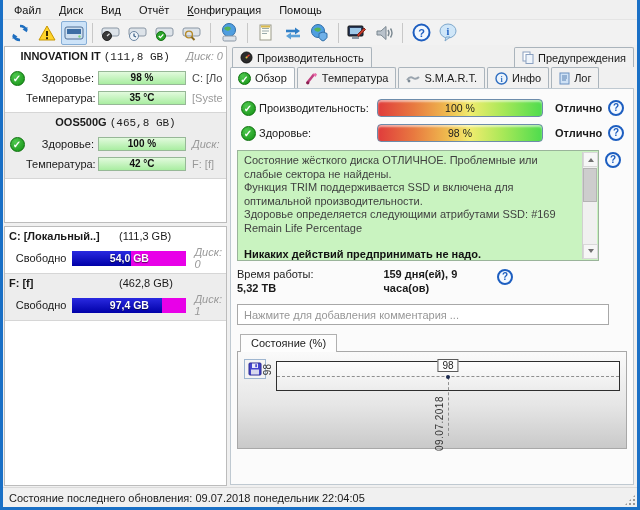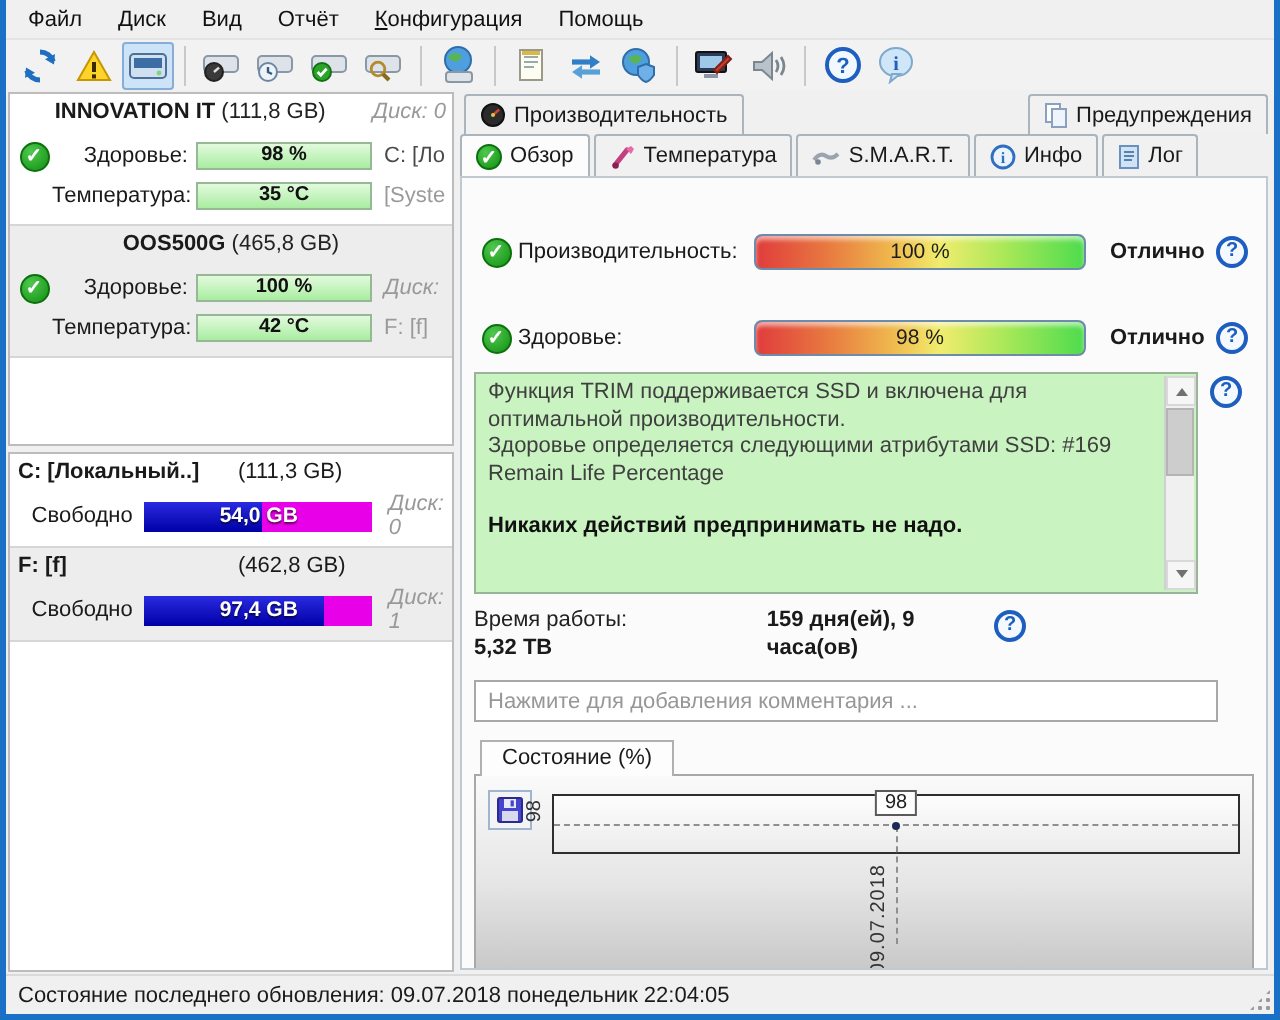--- a/index.html
+++ b/index.html
@@ -33,21 +33,21 @@
   .listbox { background:#fff; border:1px solid #bcbcbc; overflow:hidden; }
   .disk-list { height:177px; flex:0 0 auto; }
   .part-list { flex:1; }
 
   .dpanel { border-bottom:1px solid #d6d6d6; padding:3px 3px 4px 3px; }
   .dpanel.sel { background:#fff; }
   .dpanel.alt { background:#ededed; }
   .dhead { display:flex; align-items:baseline; height:18px; }
   .dhead .dname-wrap { flex:1; text-align:center; white-space:nowrap; overflow:hidden; }
   .dname { font-weight:bold; }
-  .dsize { color:#222; }
+  .dsize { color:#222;font-family:Liberation Mono, monospace; }
   .dcorner { color:#999; font-style:italic; margin-left:4px; white-space:nowrap; }
   .drow { display:flex; align-items:center; height:20px; }
   .drow .ic { width:18px; flex:0 0 auto; display:flex; justify-content:center; }
   .drow .lbl { width:72px; text-align:right; padding-right:4px; flex:0 0 auto; }
   .gbar { width:88px; height:14px; flex:0 0 auto; border:1px solid #97b897; background:linear-gradient(180deg,#e2fadd,#a9eda1); text-align:center; font-weight:bold; font-size:10px; line-height:12px; color:#111; }
   .drow .note { flex:1; padding-left:6px; white-space:nowrap; overflow:hidden; color:#4a4a4a; }
   .note.faint { color:#9a9a9a; }
   .note.italic { color:#999; font-style:italic; }
 
   .ppanel { border-bottom:1px solid #d6d6d6; padding:3px 4px 5px 4px; }
@@ -68,21 +68,21 @@
 
   
   .main { flex:1; position:relative; min-width:0; padding:2px 3px 2px 3px; }
   .tabs1 { display:flex; gap:2px; padding-left:2px; height:20px;justify-content:space-between; }
   .tabs2 { display:flex; gap:2px; padding-left:0; height:21px; position:relative; z-index:2; margin-top:0; }
   .tab { display:inline-flex; align-items:center; gap:4px; padding:0 7px; background:#f1f1f1; border:1px solid #aab4bc; border-bottom:none; border-radius:2px 2px 0 0; height:20px; white-space:nowrap; }
   .tabs2 .tab { height:21px; }
   .tab.active { background:#fcfcfc; font-weight:normal; }
   .panel-body { position:absolute; left:3px; right:3px; top:43px; bottom:2px; background:#fbfbfb; border:1px solid #bfc9d1; padding:5px 6px 0 6px; overflow:hidden; }
 
-  .ovrow { display:flex; align-items:center; height:22px; margin-top:21px; }
+  .ovrow { display:flex; align-items:center; height:22px; margin-top:3px; }
   .ovrow .ic { width:22px; display:flex; justify-content:center; }
   .ovrow .lbl { width:118px; }
   .pctbar { width:166px; height:18px; border:1px solid #6d8cab; border-radius:4px; background:linear-gradient(90deg,#e03c3c 0%,#e87a40 22%,#efba4e 42%,#f1ec6e 56%,#a9e858 76%,#4edc4e 100%); text-align:center; font-size:10.5px; line-height:16px; color:#1c1c1c; box-shadow:inset 0 2px 2px rgba(255,255,255,.55); }
   .ovrow .rating { font-weight:bold; margin-left:12px; flex:1; }
   .ovrow .helpwrap { width:22px; display:flex; justify-content:center; }
 
   .statusbox-row { display:flex; margin-top:6px; }
   .statusbox { position:relative; flex:1; height:111px; background:#c9f3c0; border:1px solid #9ab49a; padding:3px 22px 3px 6px; color:#3f3f3f; line-height:13.5px; }
   .statusbox .bold-line { font-weight:bold; color:#111; margin-top:13px; }
   .sbarV { position:absolute; top:1px; right:1px; bottom:1px; width:15px; background:#f0f0f0; border-left:1px solid #d0d0d0; }
@@ -419,20 +419,21 @@
           <span class="lbl">Здоровье:</span>
           <span class="pctbar">98 %</span>
           <span class="rating">Отлично</span>
           <span class="helpwrap">
               <span class="helpic">?</span>
             </span>
         </div>
 
         <div class="statusbox-row">
           <div class="statusbox">
+            <div>Состояние жёсткого диска ОТЛИЧНОЕ. Проблемные или слабые сектора не найдены.</div>
             <div>Функция TRIM поддерживается SSD и включена для оптимальной производительности.</div>
             <div>Здоровье определяется следующими атрибутами SSD: #169 Remain Life Percentage</div>
             <div class="bold-line">Никаких действий предпринимать не надо.</div>
             <div class="sbarV">
               <span class="sarr up"></span>
               <span class="sthumb"></span>
               <span class="sarr dn"></span>
             </div>
           </div>
           <div class="helpcol">

